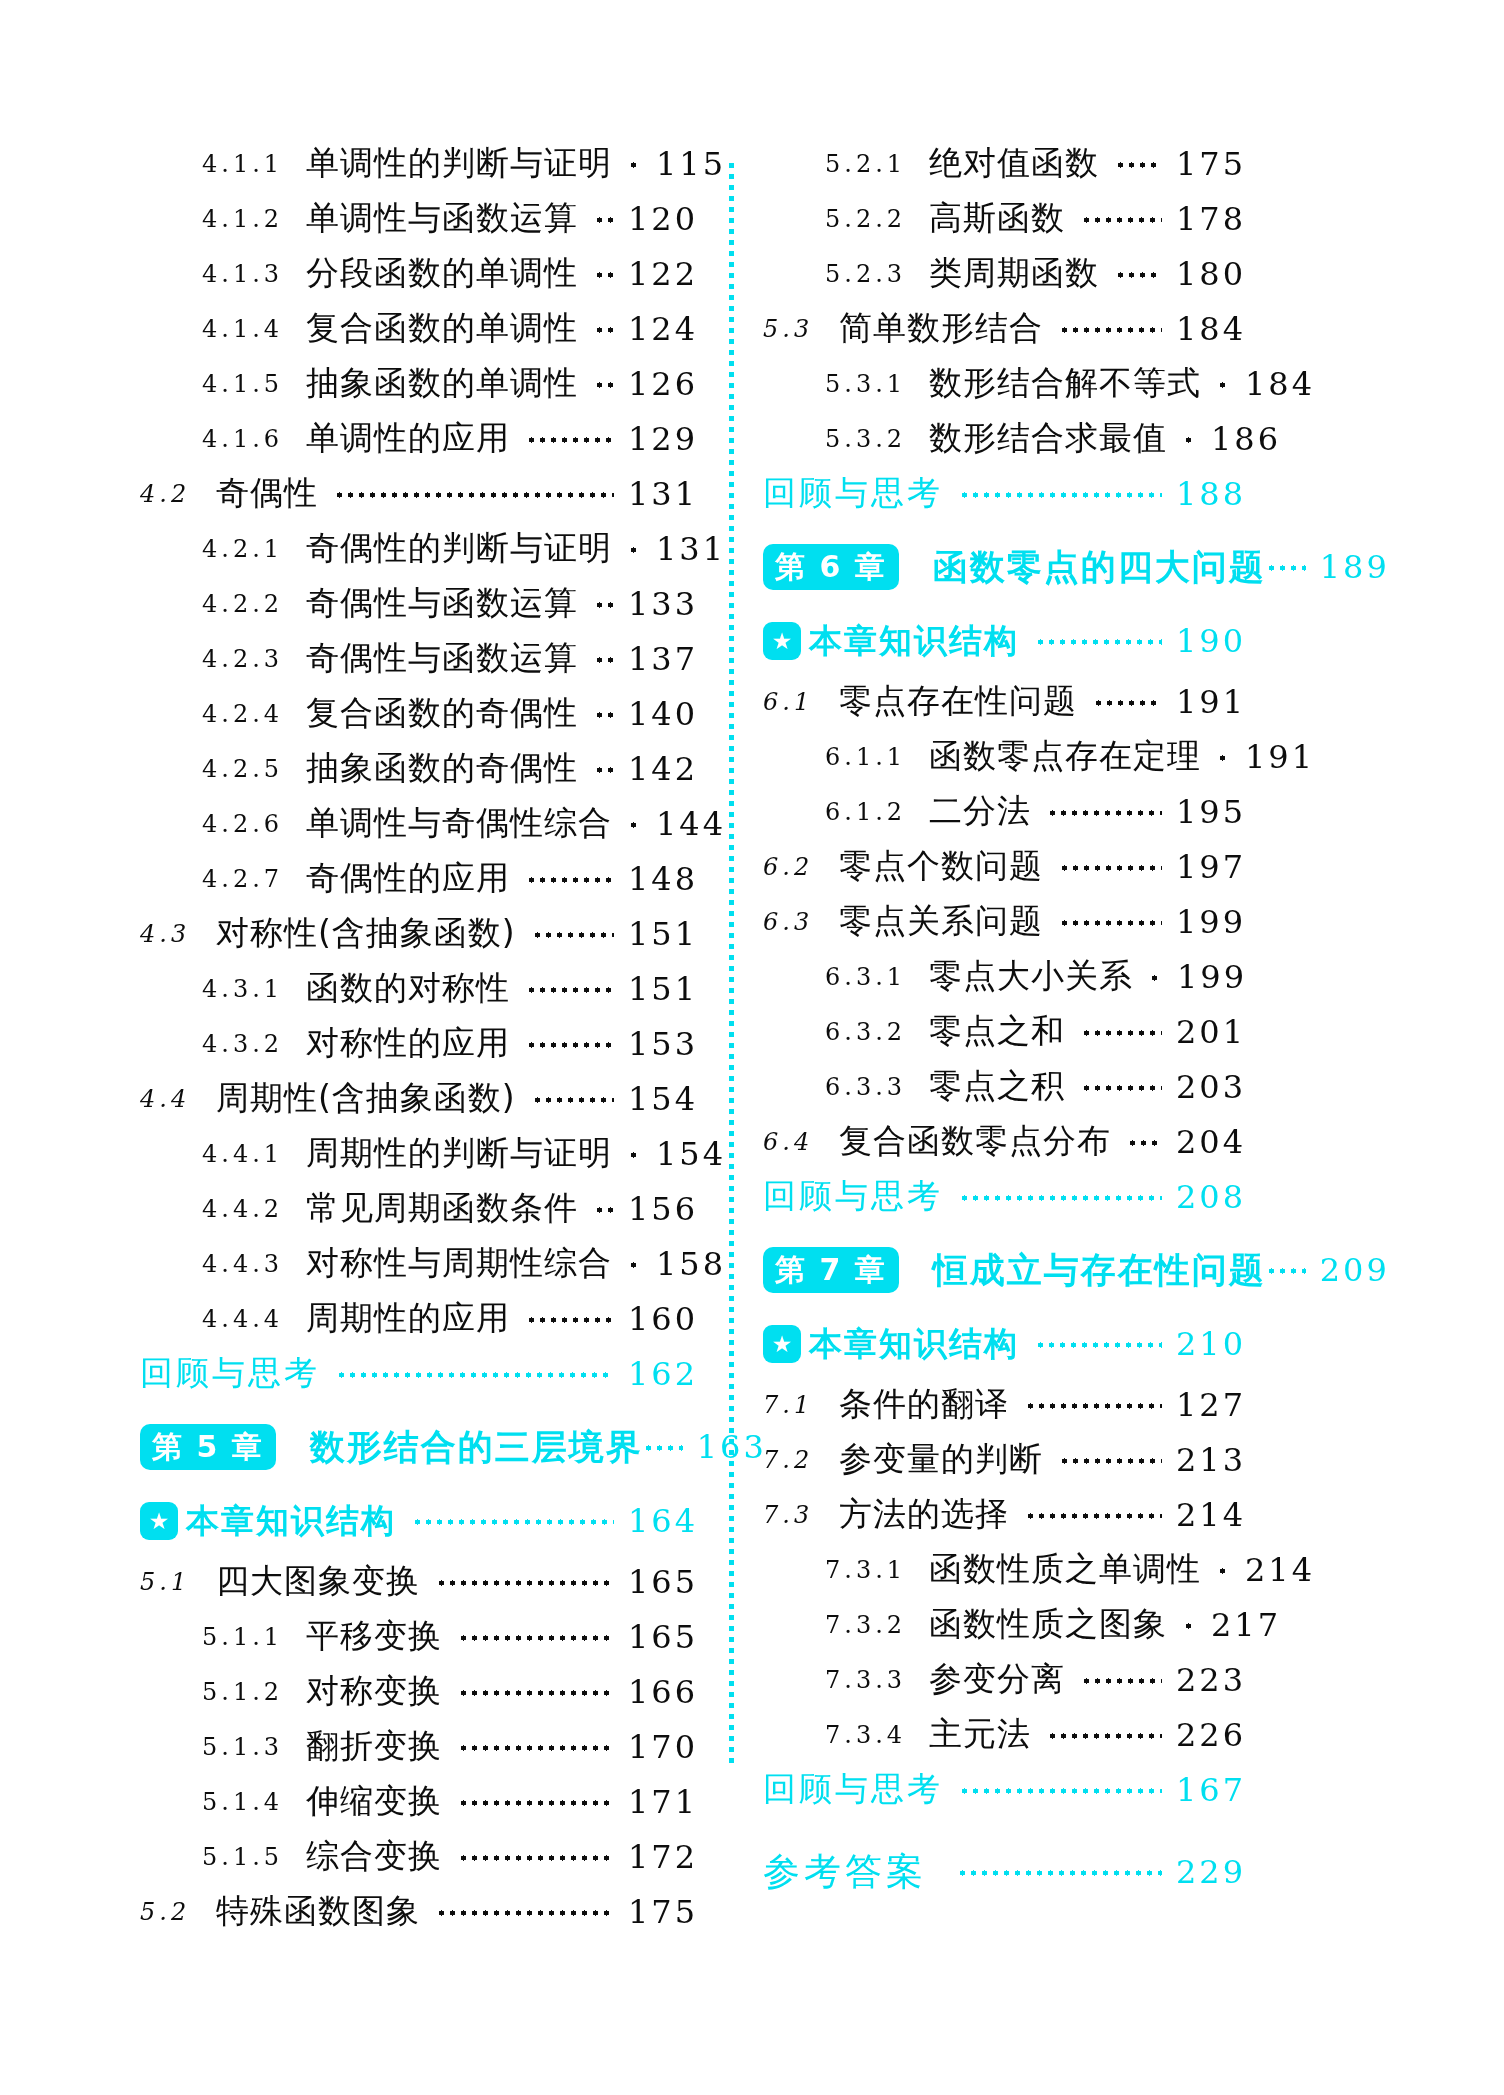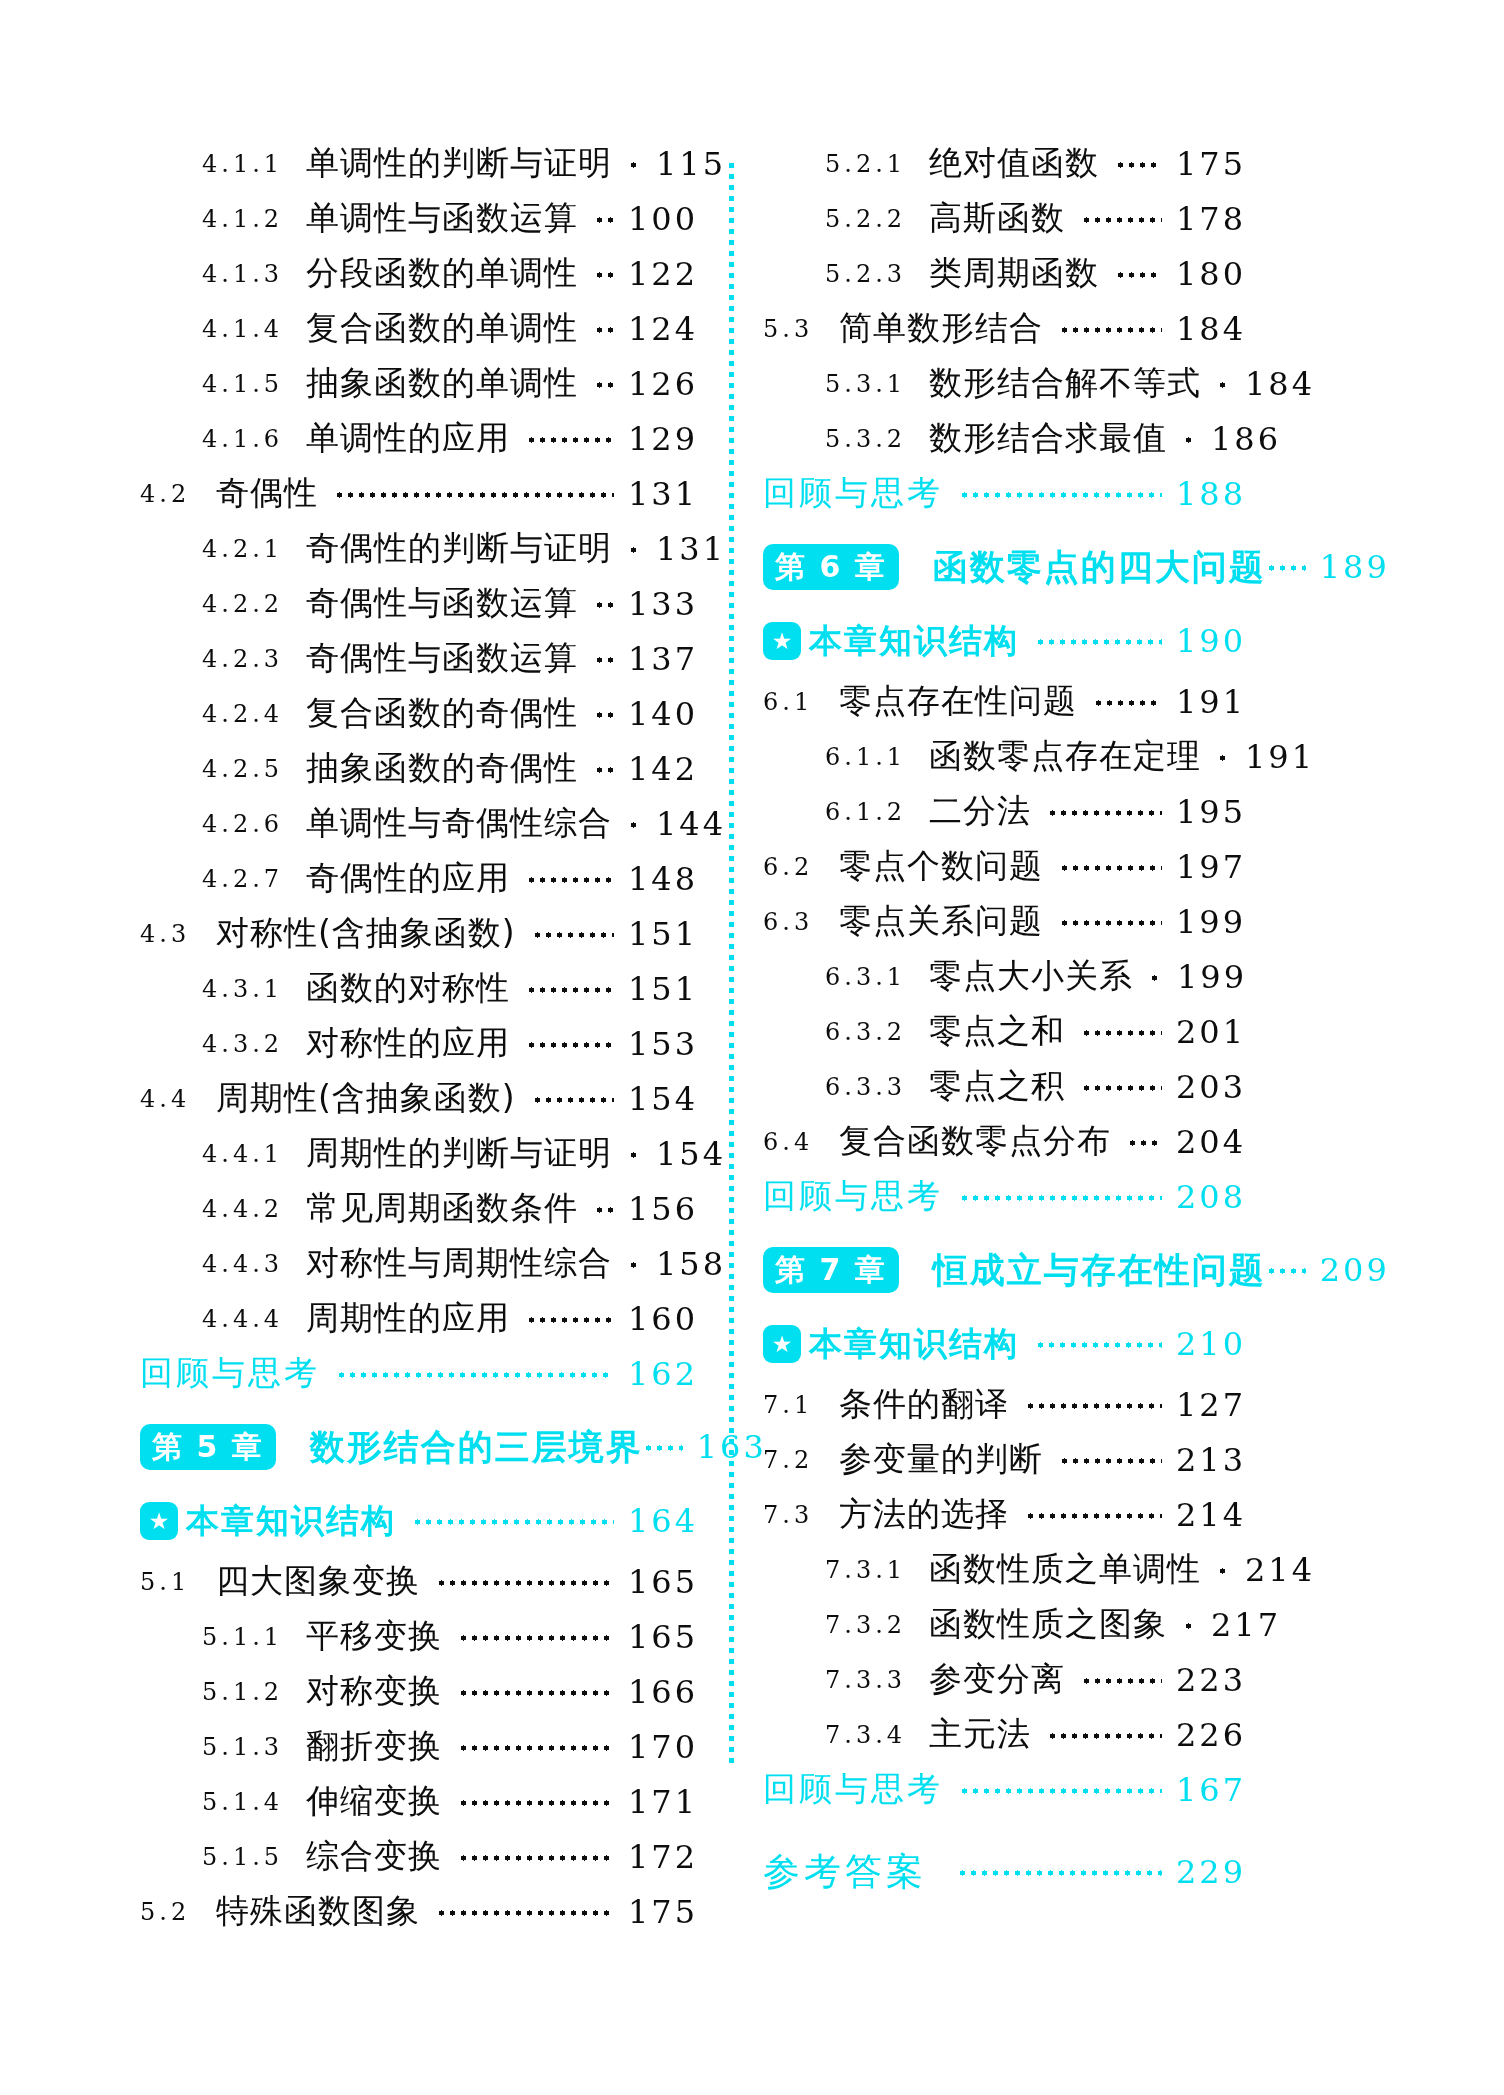--- a/index.html
+++ b/index.html
@@ -21,21 +21,21 @@
   .col { position:absolute; top:136px; display:flex; flex-direction:column; }
   .col-left  { left:140px; width:558px; }
   .col-right { left:763px; width:483px; }
 
   .row { display:flex; align-items:center; height:55px; white-space:nowrap; }
 
   .num {
     font-family:"DejaVu Serif", serif; font-size:24px; letter-spacing:4px;
     flex:0 0 auto;
   }
-  .level-2 .num { width:76px; }
+  .level-2 .num { width:76px;font-style:italic; }
   .level-3 { padding-left:62px; }
   .level-3 .num { width:104px; }
 
   .title { font-size:33px; letter-spacing:1px; flex:0 0 auto; }
 
   .leader {
     flex:1 1 auto; min-width:14px; height:8px; align-self:center;
     margin:2px 12px 0 16px;
     background-image:radial-gradient(circle 2.6px at center, var(--ink) 96%, rgba(0,0,0,0) 100%);
     background-size:11px 8px; background-repeat:repeat-x; background-position:left center;
@@ -90,21 +90,21 @@
       <div class="row entry level-3">
     <span class="num">4.1.1</span>
     <span class="title">单调性的判断与证明</span>
     <span class="leader"></span>
     <span class="pagenum">115</span>
   </div>
       <div class="row entry level-3">
     <span class="num">4.1.2</span>
     <span class="title">单调性与函数运算</span>
     <span class="leader"></span>
-    <span class="pagenum">100</span>
+    <span class="pagenum">120</span>
   </div>
       <div class="row entry level-3">
     <span class="num">4.1.3</span>
     <span class="title">分段函数的单调性</span>
     <span class="leader"></span>
     <span class="pagenum">122</span>
   </div>
       <div class="row entry level-3">
     <span class="num">4.1.4</span>
     <span class="title">复合函数的单调性</span>

